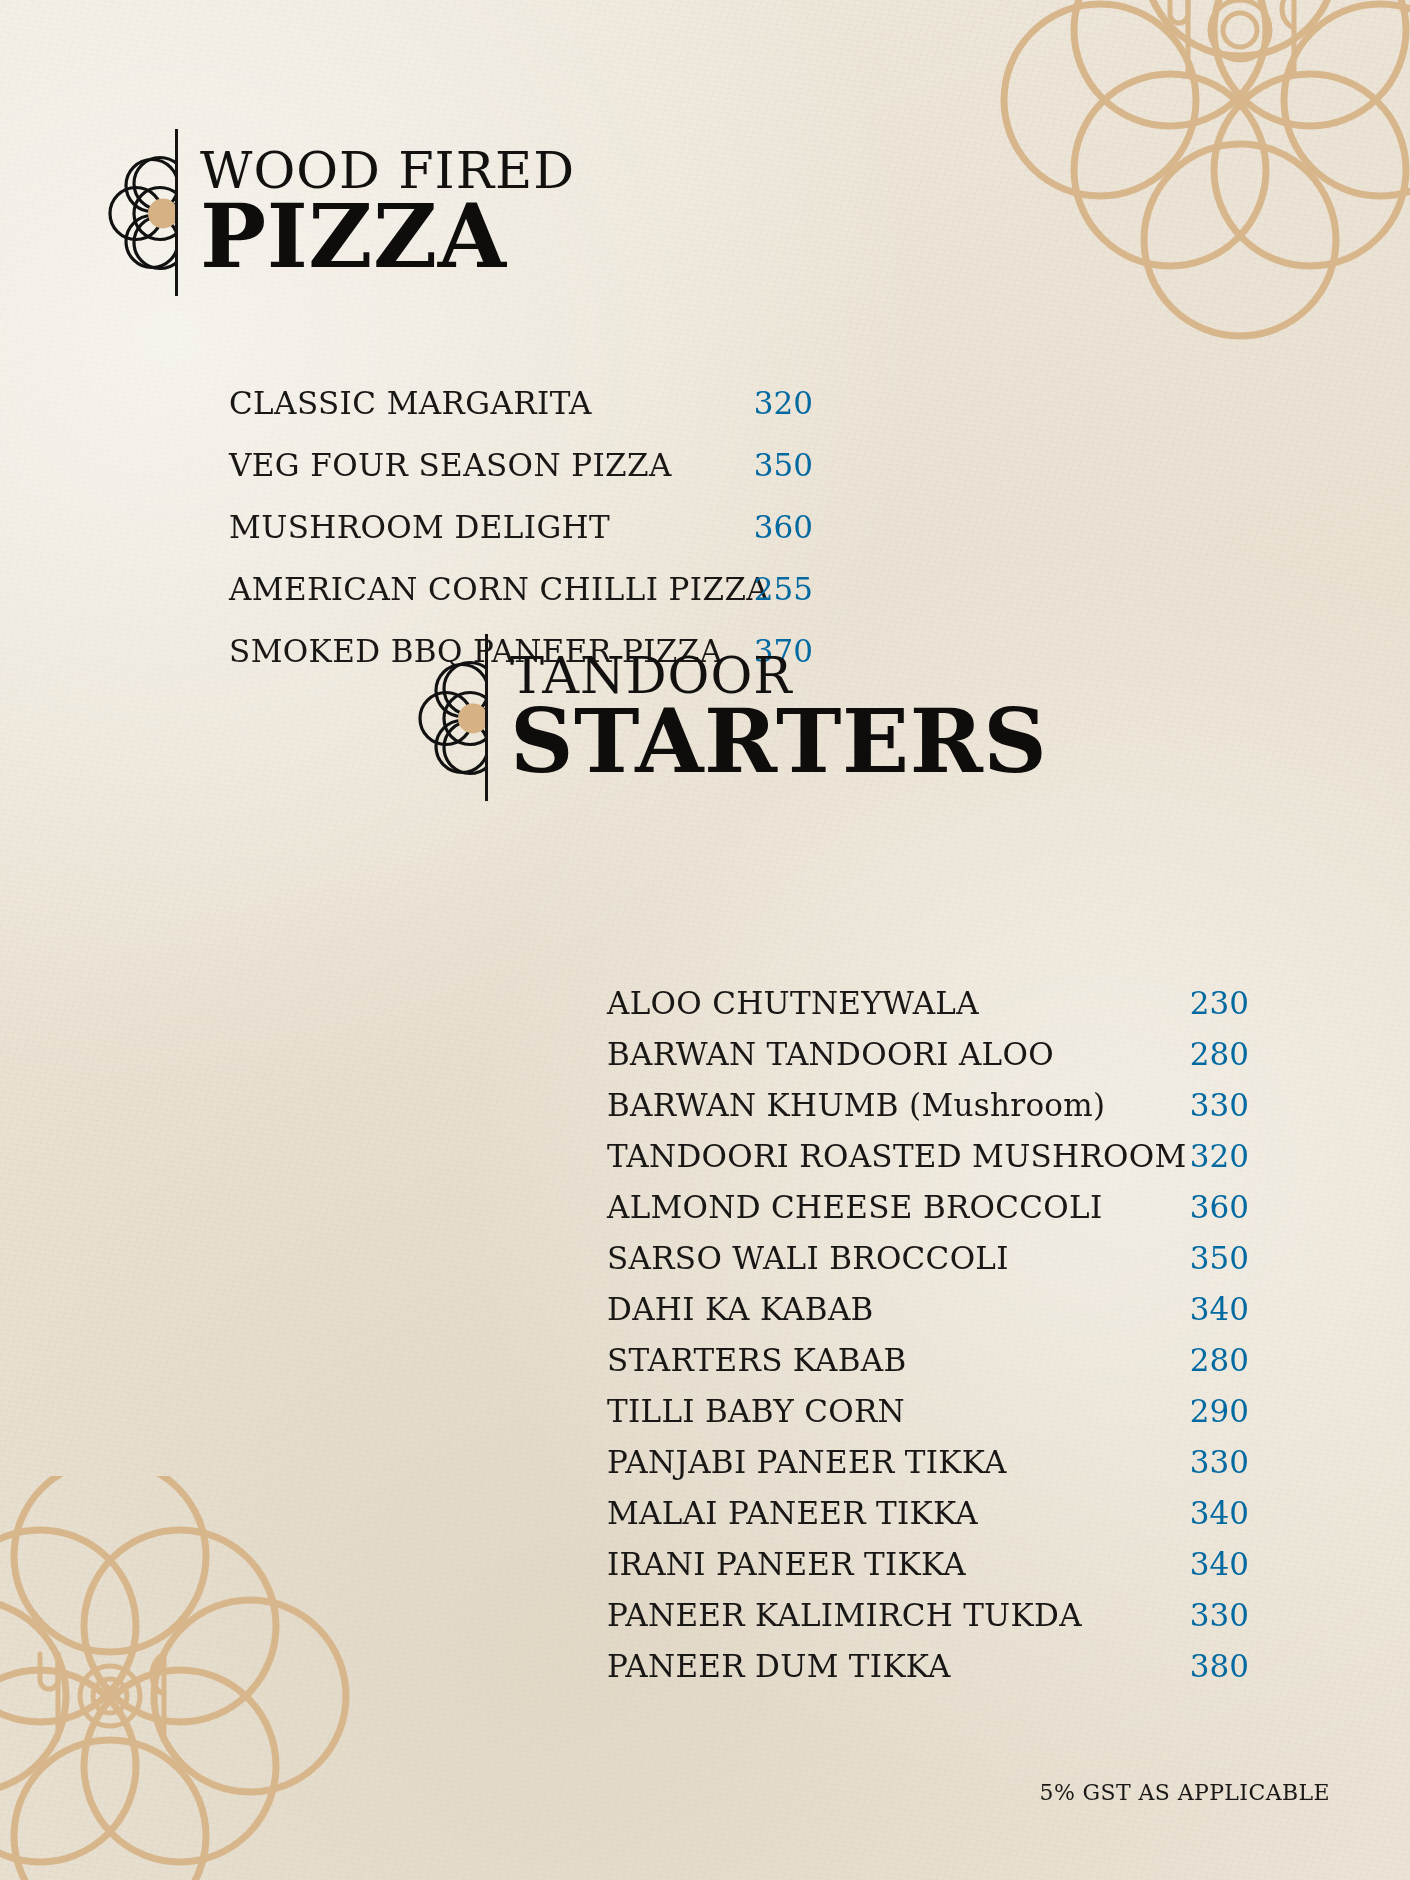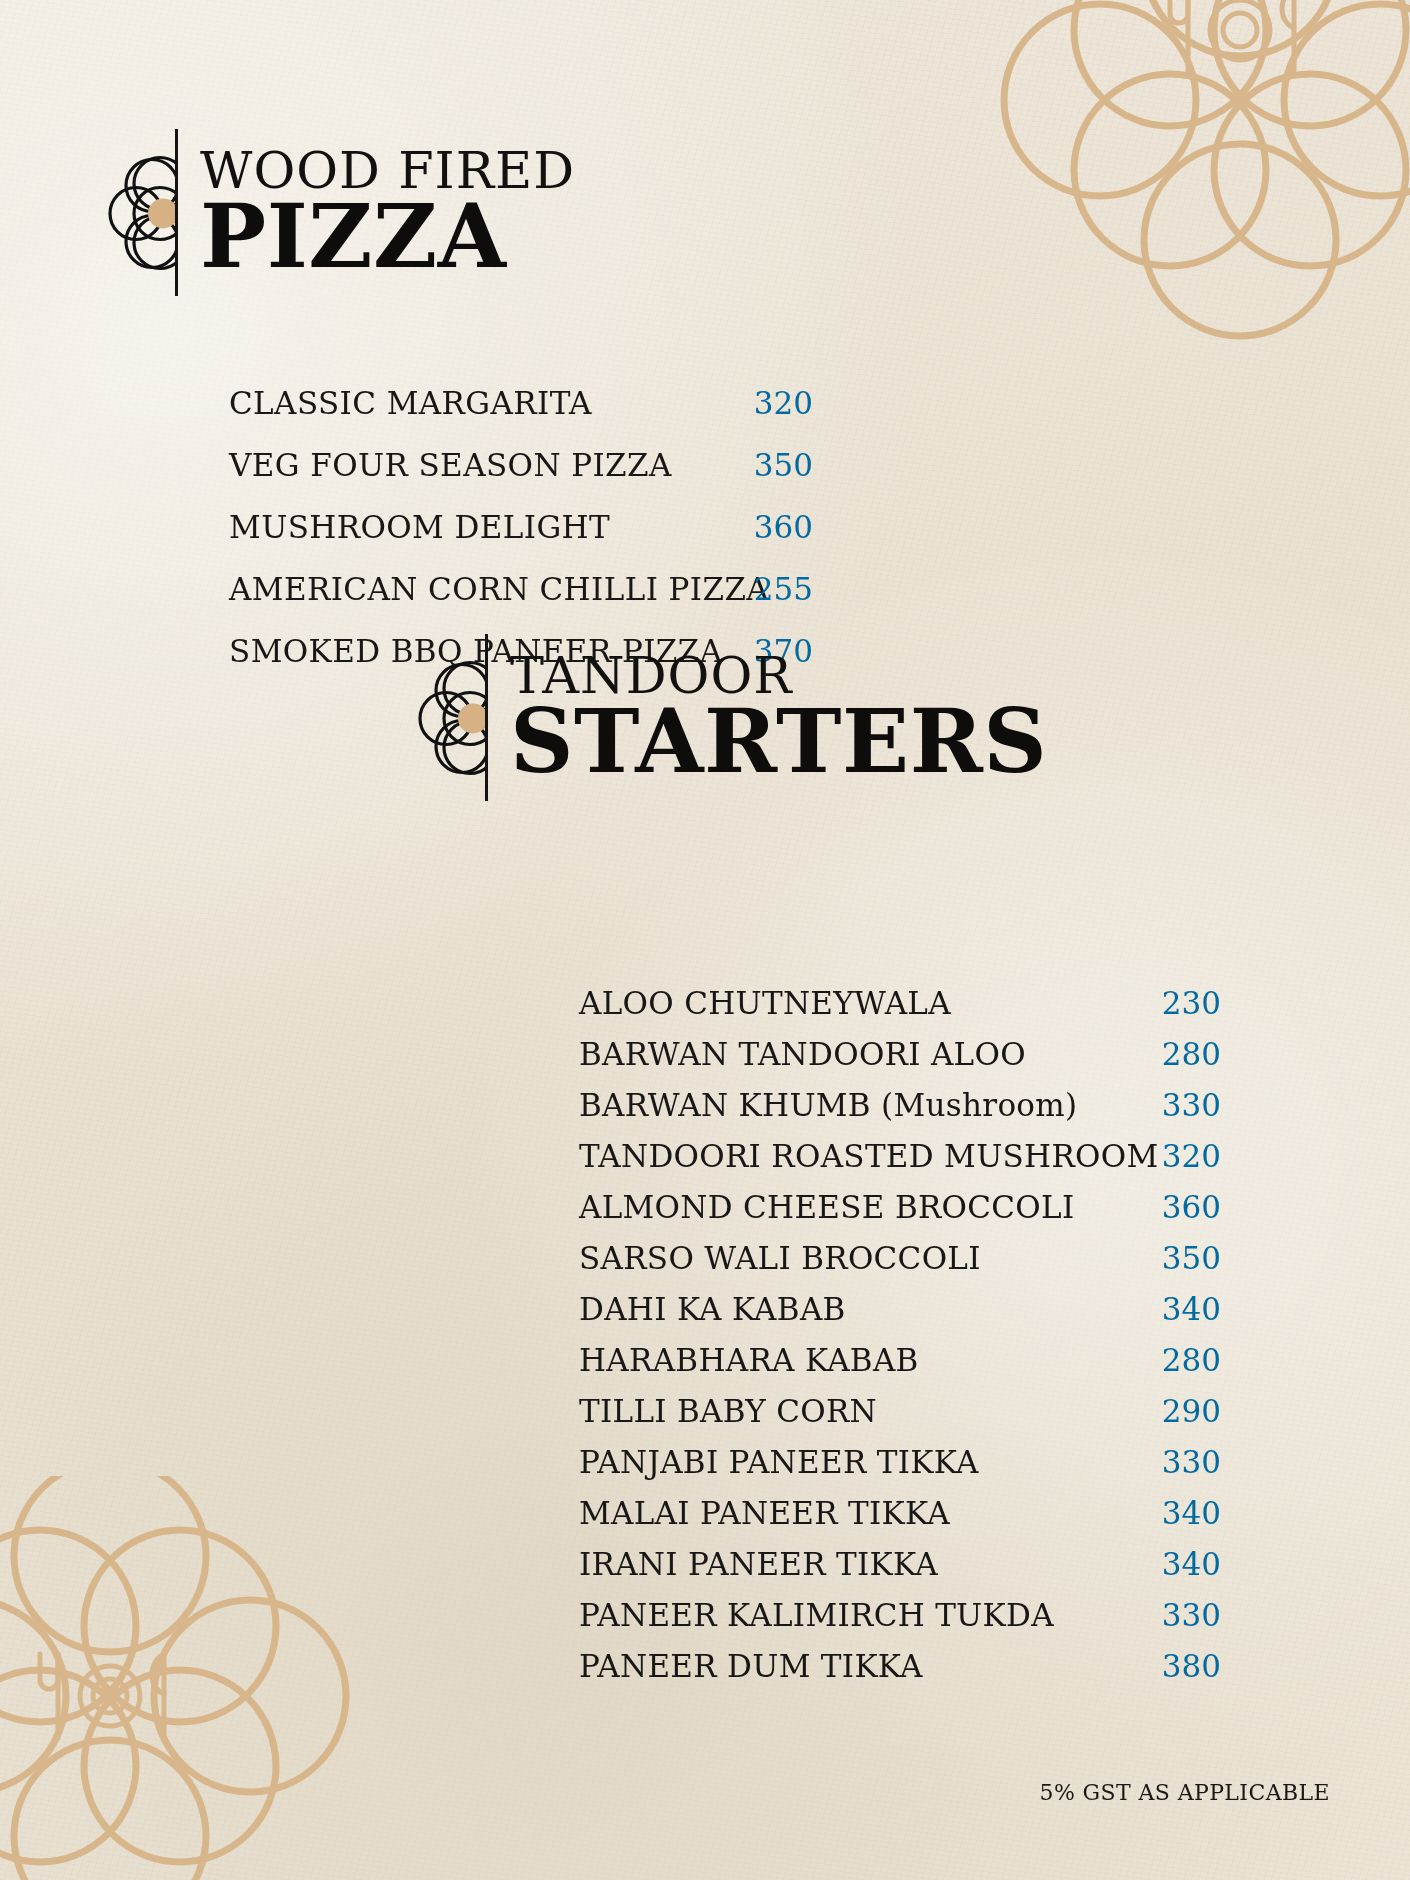--- a/index.html
+++ b/index.html
@@ -242,21 +242,21 @@
         <circle cx="63" cy="88" r="15" fill="#d6b184"></circle>
       </svg>
       <div class="rule"></div>
     </div>
     <div class="head-text">
       <div class="head-line1">TANDOOR</div>
       <div class="head-line2">STARTERS</div>
     </div>
   </div>
 
-  <div class="menu-list" id="starters-list" style="left:560px; top:985px;">
+  <div class="menu-list" id="starters-list" style="left:588px; top:985px;">
     <div class="menu-row">
       <div class="item-name">ALOO CHUTNEYWALA</div>
       <div class="item-price">230</div>
     </div>
     <div class="menu-row">
       <div class="item-name">BARWAN TANDOORI ALOO</div>
       <div class="item-price">280</div>
     </div>
     <div class="menu-row">
       <div class="item-name">BARWAN KHUMB (Mushroom)</div>
@@ -272,21 +272,21 @@
     </div>
     <div class="menu-row">
       <div class="item-name">SARSO WALI BROCCOLI</div>
       <div class="item-price">350</div>
     </div>
     <div class="menu-row">
       <div class="item-name">DAHI KA KABAB</div>
       <div class="item-price">340</div>
     </div>
     <div class="menu-row">
-      <div class="item-name">HARABHARA KABAB</div>
+      <div class="item-name">STARTERS KABAB</div>
       <div class="item-price">280</div>
     </div>
     <div class="menu-row">
       <div class="item-name">TILLI BABY CORN</div>
       <div class="item-price">290</div>
     </div>
     <div class="menu-row">
       <div class="item-name">PANJABI PANEER TIKKA</div>
       <div class="item-price">330</div>
     </div>

